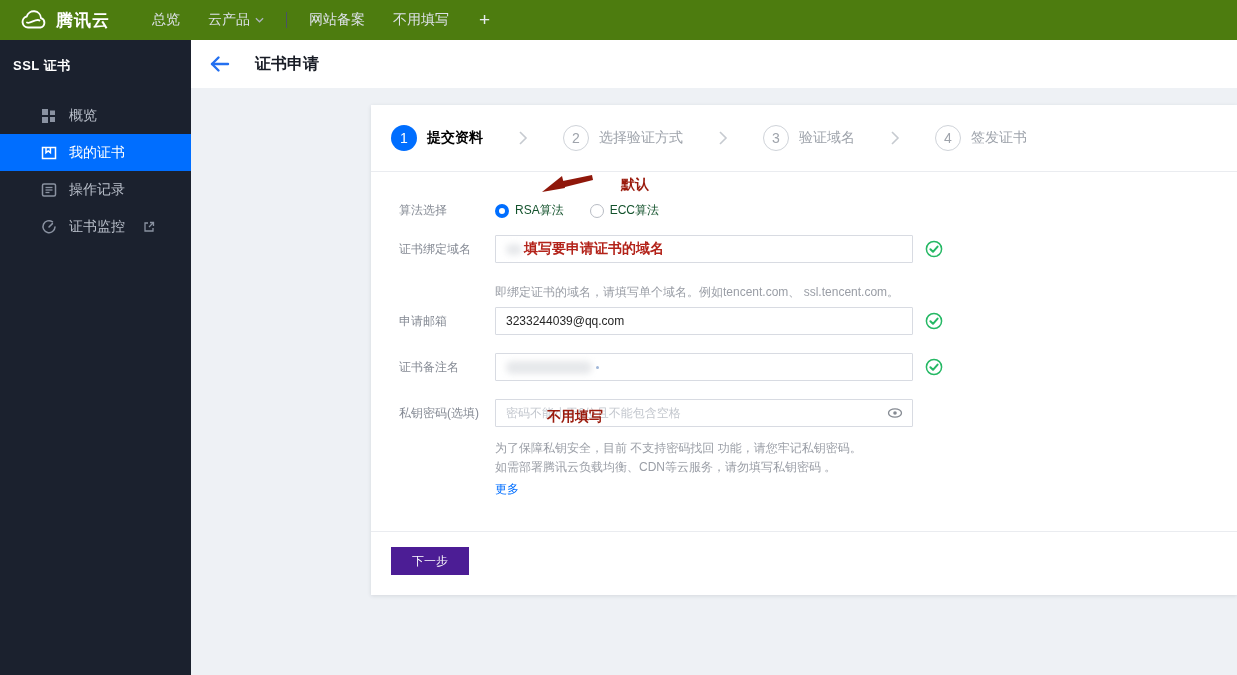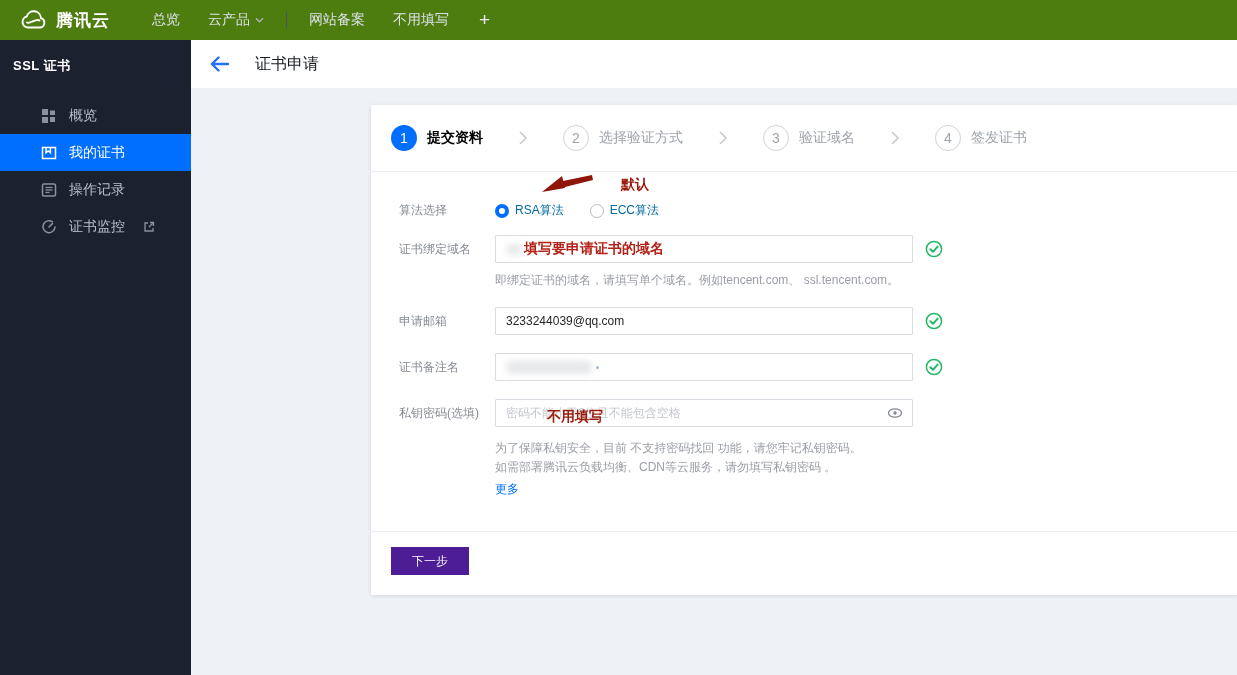--- a/index.html
+++ b/index.html
@@ -45,21 +45,21 @@
   .side-item .s-icon { width:17px; height:17px; flex:0 0 17px; display:flex; align-items:center; }
   .side-item.active { background:#006eff; color:#ffffff; }
   .ext-icon { margin-left:7px; width:12px; height:12px; }
 
   
   .pagehead {
     position:absolute; top:40px; left:191px; right:0; height:48px;
     background:#ffffff; display:flex; align-items:center; z-index:8;
   }
   .back-btn { margin-left:18px; width:22px; height:22px; cursor:pointer; display:flex; align-items:center; }
-  .page-title { margin-left:24px; font-size:16px; font-weight:normal; color:#181c25;text-align:center; }
+  .page-title { margin-left:24px; font-size:16px; font-weight:bold; color:#181c25;text-align:center; }
 
   
   .main { position:absolute; top:88px; left:191px; right:0; bottom:0; background:#eef1f5; }
   .card {
     position:absolute; left:180px; top:17px; right:0; height:490px;
     background:#ffffff; box-shadow:0 1px 4px rgba(30,40,60,.12);
   }
 
   
   .steps {
@@ -93,21 +93,21 @@
   input.f-input { display:block; line-height:26px; }
   input.f-input::placeholder { color:#c3c7ce; }
   .check-icon { position:absolute; left:554px; width:18px; height:18px; }
   .help-text { position:absolute; left:124px; font-size:12px; color:#9a9ea6; line-height:19px; }
 
   .radio-group { position:absolute; left:124px; top:97px; display:flex; align-items:center; gap:26px; }
   .radio-opt { display:flex; align-items:center; gap:6px; cursor:pointer; }
   .radio-dot { width:14px; height:14px; border-radius:50%; }
   .radio-dot.on { border:4px solid #006eff; background:#fff; }
   .radio-dot.off { border:1px solid #b8bcc4; background:#fff; }
-  .radio-text { font-size:12px; color:#0369a1; }
+  .radio-text { font-size:12px; color:#14532d; }
 
   .eye-btn { position:absolute; right:10px; top:6px; width:16px; height:16px; cursor:pointer; }
 
   .more-link { position:absolute; left:124px; top:376px; font-size:12px; color:#006eff; cursor:pointer; }
   .card-divider { position:absolute; left:0; right:0; top:426px; height:1px; background:#eaecf0; }
   .next-btn {
     position:absolute; left:20px; top:442px; width:78px; height:28px;
     background:#4c1d95; color:#ffffff; font-size:12px; border:none; cursor:pointer;
     font-family:"Liberation Sans","DejaVu Sans",sans-serif;
   }
@@ -262,21 +262,21 @@
 
     <div class="f-label" style="top:137px">证书绑定域名</div>
     <div class="f-input" style="top:130px">
       <span class="blur-patch" style="width:16px;height:11px;margin-right:2px"></span>
       <span class="domain-note">填写要申请证书的域名</span>
     </div>
     <svg class="check-icon" style="top:135px" viewBox="0 0 18 18">
       <circle cx="9" cy="9" r="7.6" fill="none" stroke="#25b864" stroke-width="1.5"></circle>
       <polyline points="5.4,9.3 8,11.8 12.6,6.6" fill="none" stroke="#25b864" stroke-width="2" stroke-linecap="round" stroke-linejoin="round"></polyline>
     </svg>
-    <div class="help-text" style="top:166px">即绑定证书的域名，请填写单个域名。例如tencent.com、 ssl.tencent.com。</div>
+    <div class="help-text" style="top:178px">即绑定证书的域名，请填写单个域名。例如tencent.com、 ssl.tencent.com。</div>
 
     <div class="f-label" style="top:209px">申请邮箱</div>
     <input class="f-input" style="top: 202px;" type="text" value="3233244039@qq.com">
     <svg class="check-icon" style="top:207px" viewBox="0 0 18 18">
       <circle cx="9" cy="9" r="7.6" fill="none" stroke="#25b864" stroke-width="1.5"></circle>
       <polyline points="5.4,9.3 8,11.8 12.6,6.6" fill="none" stroke="#25b864" stroke-width="2" stroke-linecap="round" stroke-linejoin="round"></polyline>
     </svg>
 
     <div class="f-label" style="top:255px">证书备注名</div>
     <div class="f-input" style="top:248px">

